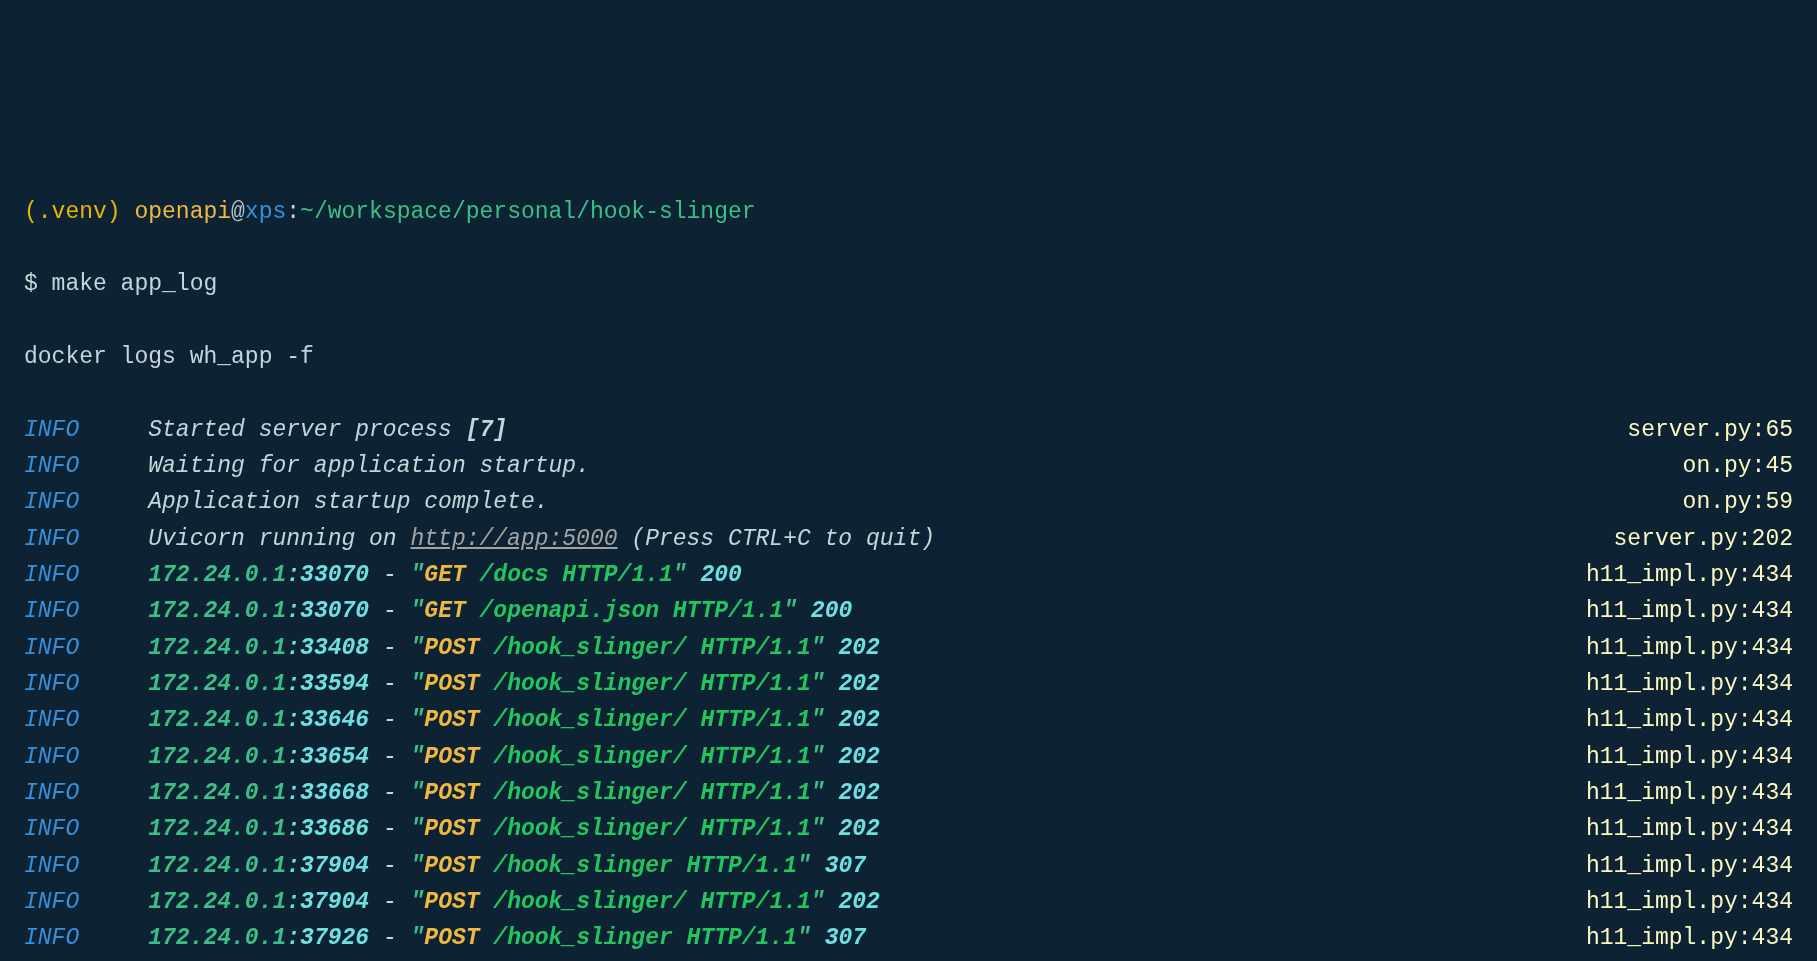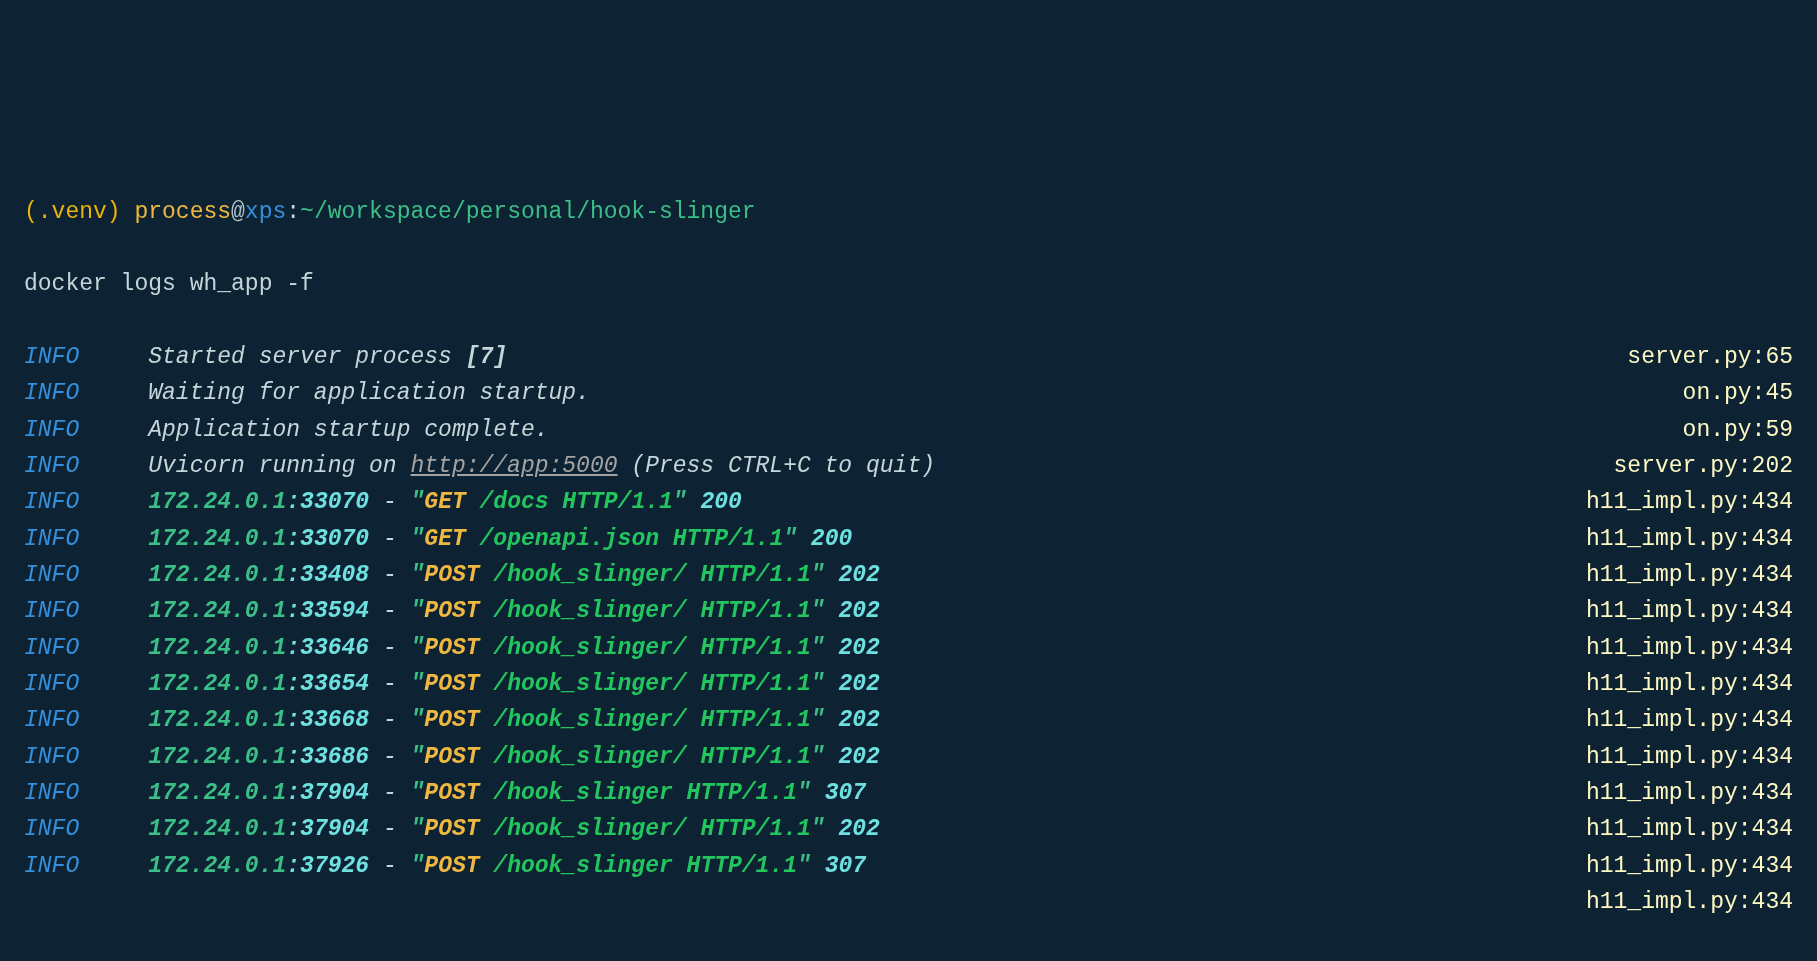--- a/index.html
+++ b/index.html
@@ -44,20 +44,21 @@
     .reqpath { color: #22c55e; font-weight: 700; }
     .status { color: #6fe0e0; font-weight: 700; }
     #logs { display: block; }
   </style>
 </head>
 <body>
 
 
 
 <div>
-<div class="prompt-line"><span class="venv">(.venv) </span><span class="user">process</span><span class="at">@</span><span class="host">xps</span><span class="plain">:</span><span class="path">~/workspace/personal/hook-slinger</span></div>
+<div class="prompt-line"><span class="venv">(.venv) </span><span class="user">openapi</span><span class="at">@</span><span class="host">xps</span><span class="plain">:</span><span class="path">~/workspace/personal/hook-slinger</span></div>
+<div class="prompt-line"><span class="dollar">$ </span><span class="cmd">make app_log</span></div>
 <div class="prompt-line"><span class="plain">docker logs wh_app -f</span></div>
 <div id="logs"><div class="log-row"><span class="log-left"><span class="level-info">INFO</span>     <span class="log-msg">Started server process </span><span class="log-msg bold">[7]</span></span><span class="src">server.py:65</span></div><div class="log-row"><span class="log-left"><span class="level-info">INFO</span>     <span class="log-msg">Waiting for application startup.</span></span><span class="src">on.py:45</span></div><div class="log-row"><span class="log-left"><span class="level-info">INFO</span>     <span class="log-msg">Application startup complete.</span></span><span class="src">on.py:59</span></div><div class="log-row"><span class="log-left"><span class="level-info">INFO</span>     <span class="log-msg">Uvicorn running on </span><span class="link">http://app:5000</span><span class="log-msg"> (Press CTRL+C to quit)</span></span><span class="src">server.py:202</span></div><div class="log-row"><span class="log-left"><span class="level-info">INFO</span>     <span class="ip">172.24.0.1</span><span class="port">:</span><span class="port">33070</span><span class="dash"> - </span><span class="quote">"</span><span class="method">GET</span><span class="reqpath"> /docs HTTP/1.1</span><span class="quote">"</span> <span class="status">200</span></span><span class="src">h11_impl.py:434</span></div><div class="log-row"><span class="log-left"><span class="level-info">INFO</span>     <span class="ip">172.24.0.1</span><span class="port">:</span><span class="port">33070</span><span class="dash"> - </span><span class="quote">"</span><span class="method">GET</span><span class="reqpath"> /openapi.json HTTP/1.1</span><span class="quote">"</span> <span class="status">200</span></span><span class="src">h11_impl.py:434</span></div><div class="log-row"><span class="log-left"><span class="level-info">INFO</span>     <span class="ip">172.24.0.1</span><span class="port">:</span><span class="port">33408</span><span class="dash"> - </span><span class="quote">"</span><span class="method">POST</span><span class="reqpath"> /hook_slinger/ HTTP/1.1</span><span class="quote">"</span> <span class="status">202</span></span><span class="src">h11_impl.py:434</span></div><div class="log-row"><span class="log-left"><span class="level-info">INFO</span>     <span class="ip">172.24.0.1</span><span class="port">:</span><span class="port">33594</span><span class="dash"> - </span><span class="quote">"</span><span class="method">POST</span><span class="reqpath"> /hook_slinger/ HTTP/1.1</span><span class="quote">"</span> <span class="status">202</span></span><span class="src">h11_impl.py:434</span></div><div class="log-row"><span class="log-left"><span class="level-info">INFO</span>     <span class="ip">172.24.0.1</span><span class="port">:</span><span class="port">33646</span><span class="dash"> - </span><span class="quote">"</span><span class="method">POST</span><span class="reqpath"> /hook_slinger/ HTTP/1.1</span><span class="quote">"</span> <span class="status">202</span></span><span class="src">h11_impl.py:434</span></div><div class="log-row"><span class="log-left"><span class="level-info">INFO</span>     <span class="ip">172.24.0.1</span><span class="port">:</span><span class="port">33654</span><span class="dash"> - </span><span class="quote">"</span><span class="method">POST</span><span class="reqpath"> /hook_slinger/ HTTP/1.1</span><span class="quote">"</span> <span class="status">202</span></span><span class="src">h11_impl.py:434</span></div><div class="log-row"><span class="log-left"><span class="level-info">INFO</span>     <span class="ip">172.24.0.1</span><span class="port">:</span><span class="port">33668</span><span class="dash"> - </span><span class="quote">"</span><span class="method">POST</span><span class="reqpath"> /hook_slinger/ HTTP/1.1</span><span class="quote">"</span> <span class="status">202</span></span><span class="src">h11_impl.py:434</span></div><div class="log-row"><span class="log-left"><span class="level-info">INFO</span>     <span class="ip">172.24.0.1</span><span class="port">:</span><span class="port">33686</span><span class="dash"> - </span><span class="quote">"</span><span class="method">POST</span><span class="reqpath"> /hook_slinger/ HTTP/1.1</span><span class="quote">"</span> <span class="status">202</span></span><span class="src">h11_impl.py:434</span></div><div class="log-row"><span class="log-left"><span class="level-info">INFO</span>     <span class="ip">172.24.0.1</span><span class="port">:</span><span class="port">37904</span><span class="dash"> - </span><span class="quote">"</span><span class="method">POST</span><span class="reqpath"> /hook_slinger HTTP/1.1</span><span class="quote">"</span> <span class="status">307</span></span><span class="src">h11_impl.py:434</span></div><div class="log-row"><span class="log-left"><span class="level-info">INFO</span>     <span class="ip">172.24.0.1</span><span class="port">:</span><span class="port">37904</span><span class="dash"> - </span><span class="quote">"</span><span class="method">POST</span><span class="reqpath"> /hook_slinger/ HTTP/1.1</span><span class="quote">"</span> <span class="status">202</span></span><span class="src">h11_impl.py:434</span></div><div class="log-row"><span class="log-left"><span class="level-info">INFO</span>     <span class="ip">172.24.0.1</span><span class="port">:</span><span class="port">37926</span><span class="dash"> - </span><span class="quote">"</span><span class="method">POST</span><span class="reqpath"> /hook_slinger HTTP/1.1</span><span class="quote">"</span> <span class="status">307</span></span><span class="src">h11_impl.py:434</span></div><div class="log-row"><span class="log-left">      </span><span class="src">h11_impl.py:434</span></div></div>
 
 </div>
 
 
 
 
 </body></html>

